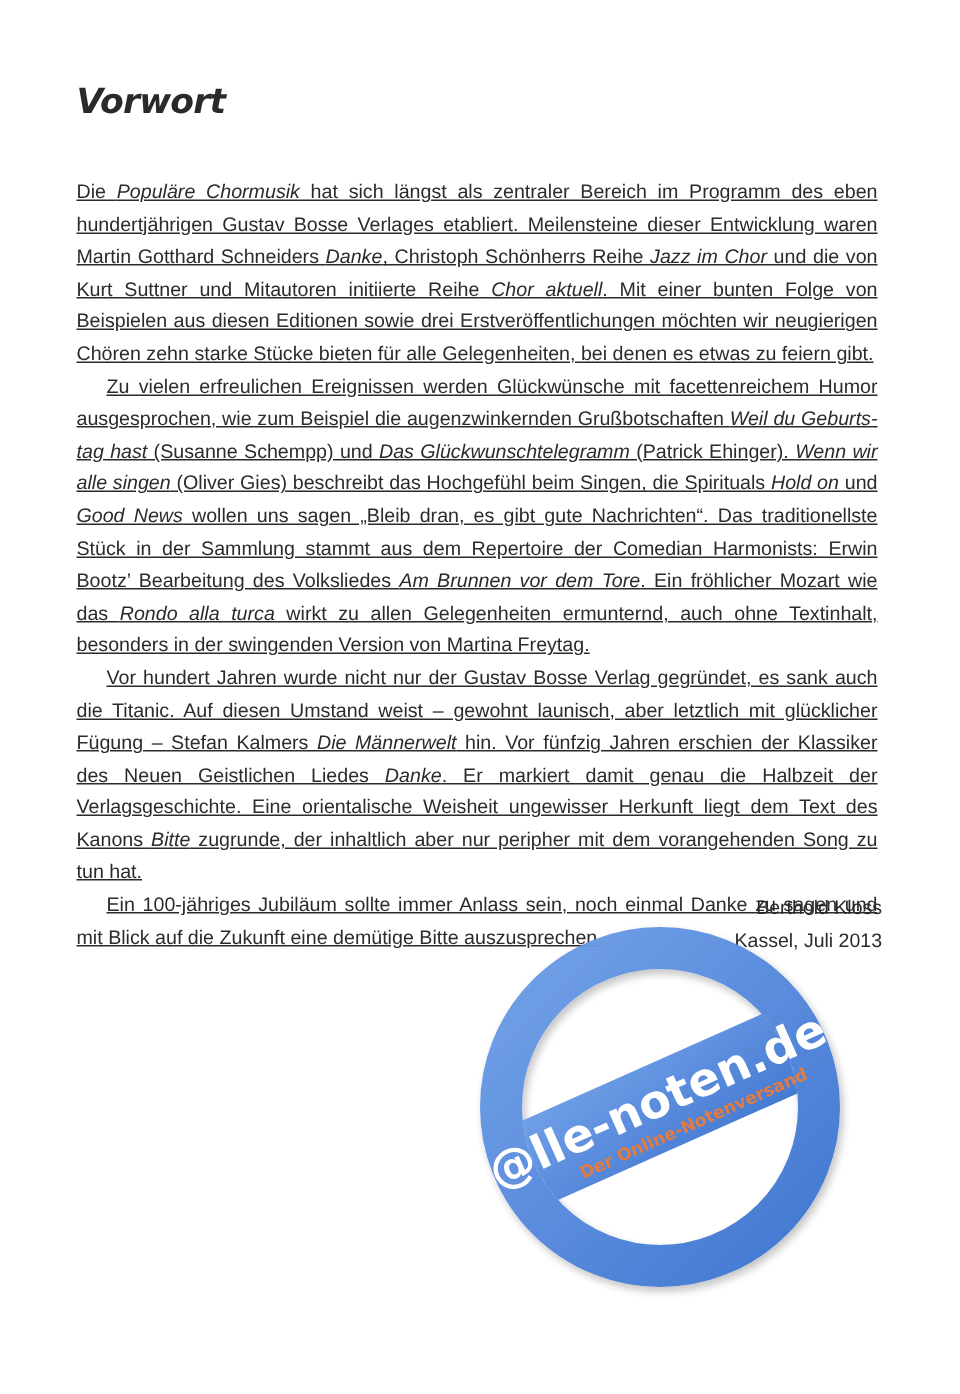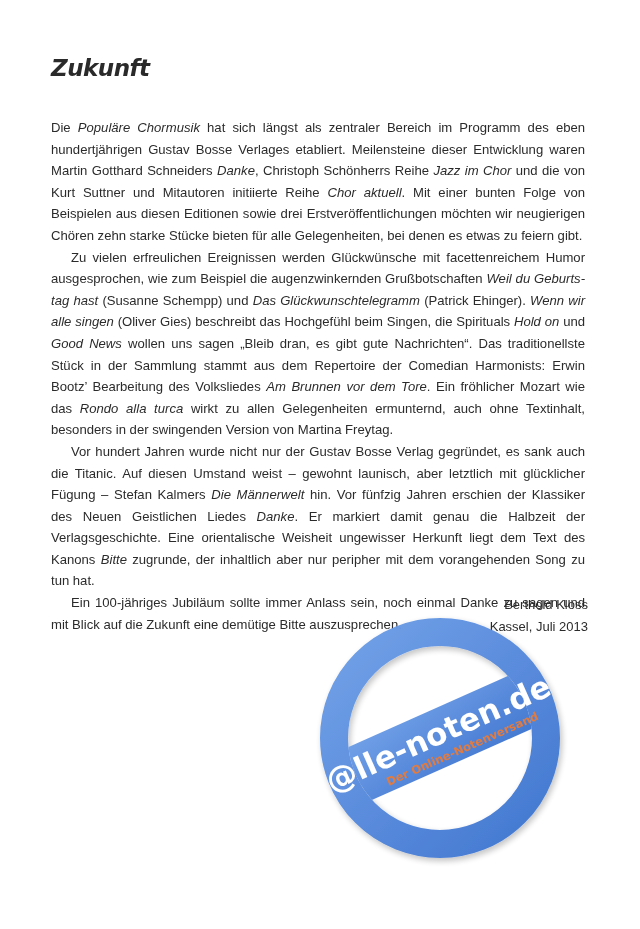--- a/index.html
+++ b/index.html
@@ -6,39 +6,39 @@
     body { width: 640px; height: 929px; position: relative; overflow: hidden; }
     .page { position: absolute; left: 0; top: 0; width: 640px; height: 929px; background: #ffffff; }
     .title {
       position: absolute; left: 51px; top: 55px;
       font-family: "DejaVu Sans", sans-serif; font-weight: bold; font-style: italic;
       font-size: 23px; color: #2a2a2a; letter-spacing: -0.5px; margin: 0;
     }
     .body-text {
       position: absolute; left: 51px; top: 117px; width: 534px;
       font-family: "Liberation Sans", sans-serif; font-size: 13.1px; line-height: 21.6px;
-      color: #2b2b2b; text-align: justify; hyphens: manual;
+      color: #2b2b2b; text-align: justify; hyphens: manual; text-decoration: underline;
     }
     .body-text p { margin: 0; }
     .body-text p + p { text-indent: 20px; }
     .body-text em { font-style: italic; }
     .signature {
       position: absolute; right: 52px; top: 594px;
       font-family: "Liberation Sans", sans-serif; font-size: 13px; line-height: 21.6px;
       color: #2b2b2b; text-align: right;
     }
     .signature div { white-space: nowrap; }
     .stamp { position: absolute; left: 310px; top: 608px; width: 260px; height: 260px; opacity: 0.97; }
     .stamp svg { width: 100%; height: 100%; overflow: visible; }
   </style>
 </head>
 <body>
 
 <div class="page">
-  <h1 class="title">Zukunft</h1>
+  <h1 class="title">Vorwort</h1>
 
   <div class="body-text">
     <p>Die <em>Populäre Chormusik</em> hat sich längst als zentraler Bereich im Programm des eben hundert­jährigen Gustav Bosse Verlages etabliert. Meilensteine dieser Entwicklung waren Martin Gott­hard Schneiders <em>Danke</em>, Christoph Schönherrs Reihe <em>Jazz im Chor</em> und die von Kurt Suttner und Mitautoren initiierte Reihe <em>Chor aktuell</em>. Mit einer bunten Folge von Beispielen aus diesen Edi­tionen sowie drei Erstveröffentlichungen möchten wir neugierigen Chören zehn starke Stücke bieten für alle Gelegenheiten, bei denen es etwas zu feiern gibt.</p>
     <p>Zu vielen erfreulichen Ereignissen werden Glückwünsche mit facettenreichem Humor ausgesprochen, wie zum Beispiel die augenzwinkernden Grußbotschaften <em>Weil du Geburts­tag hast</em> (Susanne Schempp) und <em>Das Glückwunschtelegramm</em> (Patrick Ehinger). <em>Wenn wir alle singen</em> (Oliver Gies) beschreibt das Hochgefühl beim Singen, die Spirituals <em>Hold on</em> und <em>Good News</em> wollen uns sagen „Bleib dran, es gibt gute Nachrichten“. Das traditionellste Stück in der Sammlung stammt aus dem Repertoire der Comedian Harmonists: Erwin Bootz’ Bearbeitung des Volksliedes <em>Am Brunnen vor dem Tore</em>. Ein fröhlicher Mozart wie das <em>Rondo alla turca</em> wirkt zu allen Gelegenheiten ermunternd, auch ohne Textinhalt, besonders in der swingenden Ver­sion von Martina Freytag.</p>
     <p>Vor hundert Jahren wurde nicht nur der Gustav Bosse Verlag gegründet, es sank auch die Titanic. Auf diesen Umstand weist – gewohnt launisch, aber letztlich mit glücklicher Fügung – Stefan Kalmers <em>Die Männerwelt</em> hin. Vor fünfzig Jahren erschien der Klassiker des Neuen Geistlichen Liedes <em>Danke</em>. Er markiert damit genau die Halbzeit der Verlagsgeschichte. Eine orientalische Weisheit ungewisser Herkunft liegt dem Text des Kanons <em>Bitte</em> zugrunde, der inhaltlich aber nur peripher mit dem vorangehenden Song zu tun hat.</p>
     <p>Ein 100-jähriges Jubiläum sollte immer Anlass sein, noch einmal Danke zu sagen und mit Blick auf die Zukunft eine demütige Bitte auszusprechen.</p>
   </div>
 
   <div class="signature">
     <div>Berthold Kloss</div>

